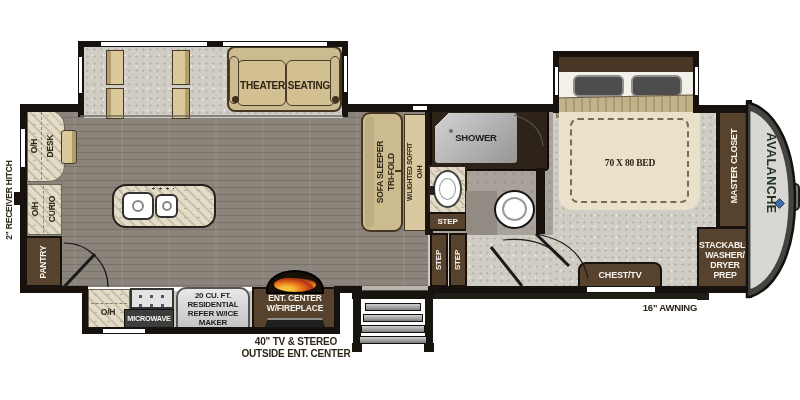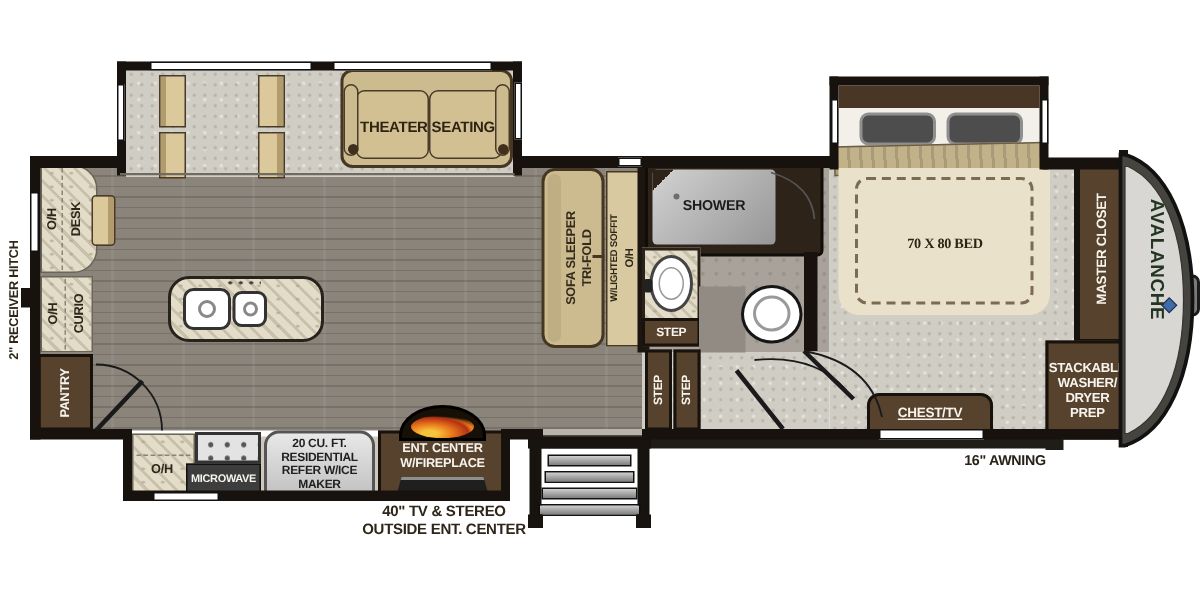--- a/index.html
+++ b/index.html
@@ -107,21 +107,21 @@
 
   <div class="abs" style="left:559px;top:57px;width:134px;height:15px;background:#4a3625;"></div>
   <div class="abs" style="left:559px;top:72px;width:134px;height:26px;background:#f3f0e9;"></div>
   <div class="abs" style="left:573px;top:75px;width:51px;height:22px;background:#4d4d4d;border:2px solid #8f8f8f;border-radius:6px;box-sizing:border-box;"></div>
   <div class="abs" style="left:631px;top:75px;width:51px;height:22px;background:#4d4d4d;border:2px solid #8f8f8f;border-radius:6px;box-sizing:border-box;"></div>
   <div class="abs" style="left:556px;top:96px;width:140px;height:20px;background:#c2b289;background-image:repeating-linear-gradient(90deg,rgba(0,0,0,0.13) 0 2px,transparent 2px 8px);border:1px solid #6b5d46;transform:rotate(-1.2deg);box-sizing:border-box;"></div>
   <div class="abs" style="left:559px;top:112px;width:141px;height:98px;background:#eae1ca;border-radius:0 0 14px 14px;"></div>
   <div class="abs" style="left:570px;top:118px;width:119px;height:85px;border:2px dashed #7b6b51;border-radius:8px;box-sizing:border-box;"></div>
 
   <div class="abs brown flexc" style="left:578px;top:262px;width:84px;height:27px;border-radius:8px 8px 0 0;">
-    <span class="lbl white" style="position:static;font-size:9px;text-decoration:underline;">CHEST/TV</span>
+    <span class="lbl white" style="position:static;font-size:9px;">CHEST/TV</span>
   </div>
   <div class="abs brown" style="left:716px;top:107px;width:37px;height:121px;border-left:4px solid #17120d;"></div>
   <div class="abs brown flexc" style="left:697px;top:227px;width:56px;height:66px;">
     <span class="lbl white" style="position:static;font-size:8.8px;">STACKABLE
 WASHER/
 DRYER
 PREP</span>
   </div>
 
   <div class="abs marble" style="left:88px;top:289px;width:42px;height:41px;border:1.5px solid #6b6557;box-sizing:border-box;"></div>

